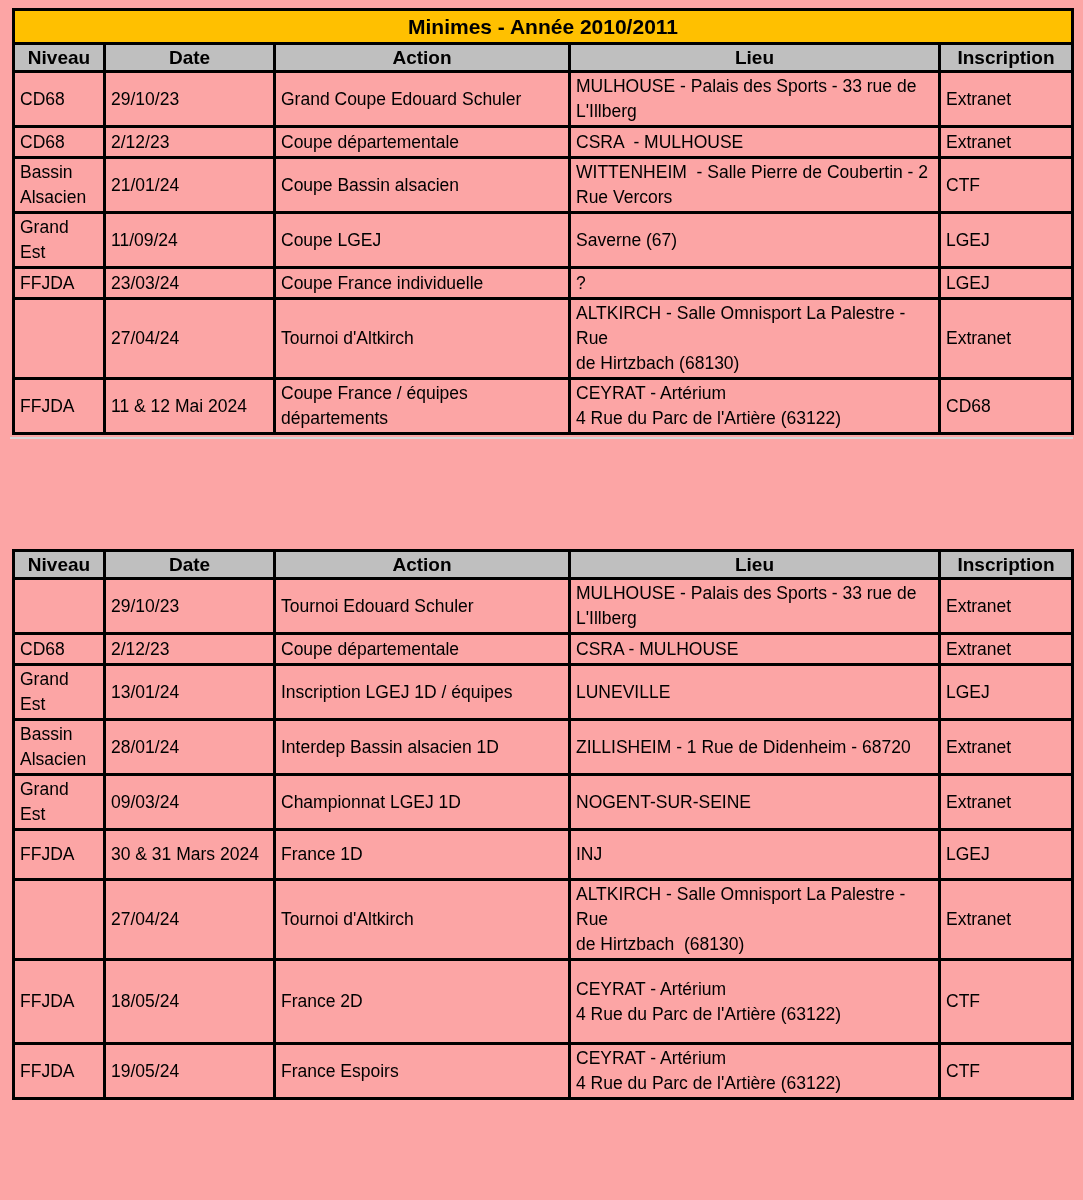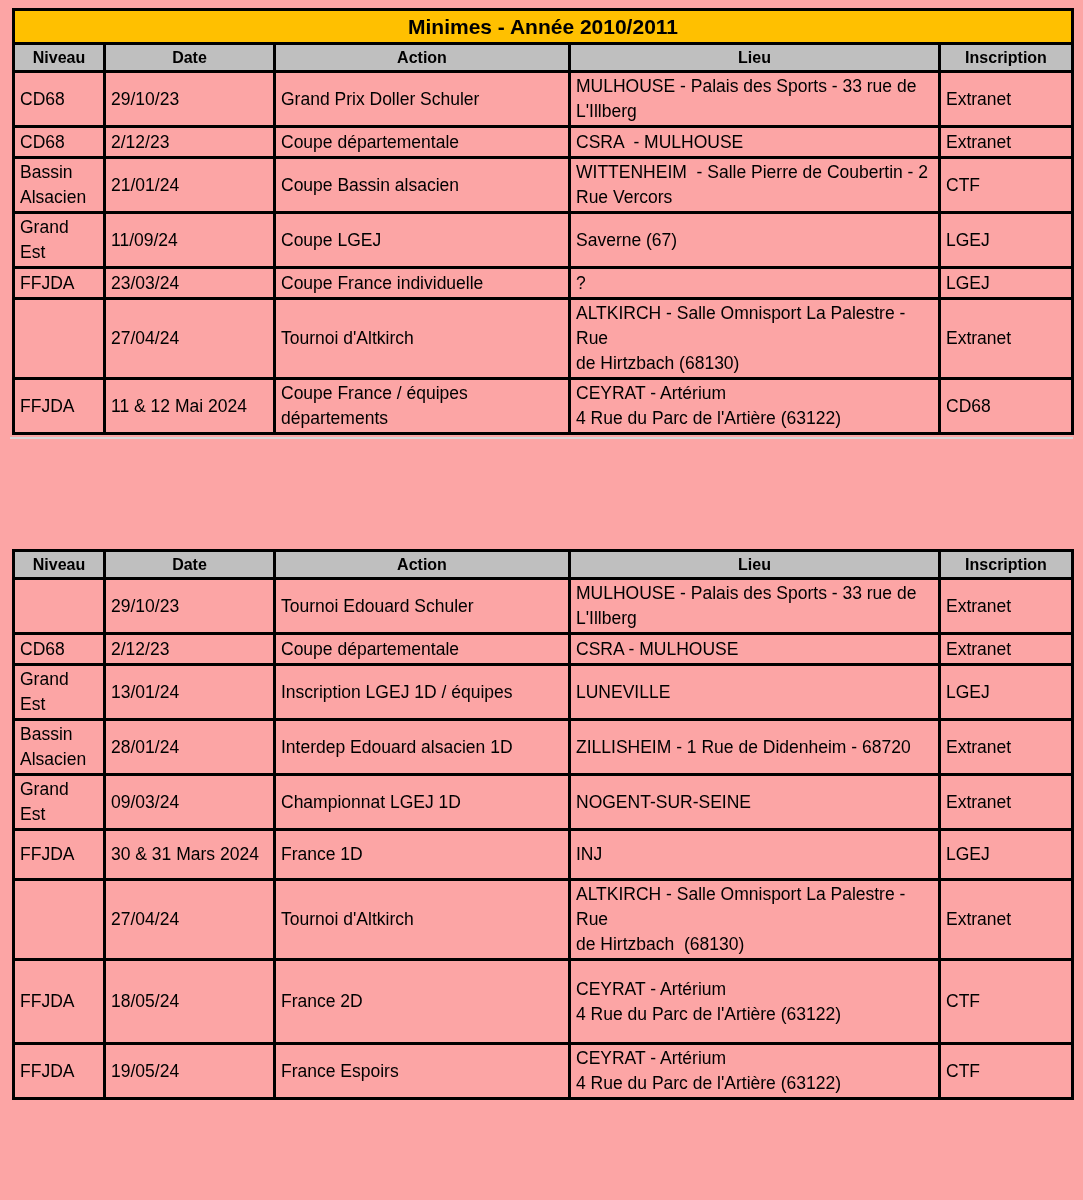--- a/index.html
+++ b/index.html
@@ -28,21 +28,21 @@
   th.table-title {
     height: 29px;
     font-size: 21px;
     font-weight: bold;
     text-align: center;
     vertical-align: middle;
     padding: 1px 2px;
   }
   tr.head-row th {
     height: 23px;
-    font-size: 16px;
+    font-size: 19px;
     font-weight: bold;
     vertical-align: middle;
     padding: 1px 4px;
   }
   table.cal td {
     font-size: 17.5px;
     line-height: 25px;
     padding: 1px 5px;
     vertical-align: middle;
     text-align: left;
@@ -109,21 +109,21 @@
           <th style="background-color: rgb(191, 191, 191);">Date</th>
           <th style="background-color: rgb(191, 191, 191);">Action</th>
           <th style="background-color: rgb(191, 191, 191);">Lieu</th>
           <th style="background-color: rgb(191, 191, 191);">Inscription</th>
         </tr>
       </thead>
       <tbody>
           <tr>
             <td>CD68</td>
             <td>29/10/23</td>
-            <td>Grand Prix Doller Schuler</td>
+            <td>Grand Coupe Edouard Schuler</td>
             <td>MULHOUSE - Palais des Sports - 33 rue de
 L'Illberg</td>
             <td>Extranet</td>
           </tr>
           <tr>
             <td>CD68</td>
             <td>2/12/23</td>
             <td>Coupe départementale</td>
             <td>CSRA  - MULHOUSE</td>
             <td>Extranet</td>
@@ -209,21 +209,21 @@
           <tr>
             <td>Grand Est</td>
             <td>13/01/24</td>
             <td>Inscription LGEJ 1D / équipes</td>
             <td>LUNEVILLE</td>
             <td>LGEJ</td>
           </tr>
           <tr>
             <td>Bassin Alsacien</td>
             <td>28/01/24</td>
-            <td>Interdep Edouard alsacien 1D</td>
+            <td>Interdep Bassin alsacien 1D</td>
             <td>ZILLISHEIM - 1 Rue de Didenheim - 68720</td>
             <td>Extranet</td>
           </tr>
           <tr>
             <td>Grand Est</td>
             <td>09/03/24</td>
             <td>Championnat LGEJ 1D</td>
             <td>NOGENT-SUR-SEINE</td>
             <td>Extranet</td>
           </tr>

